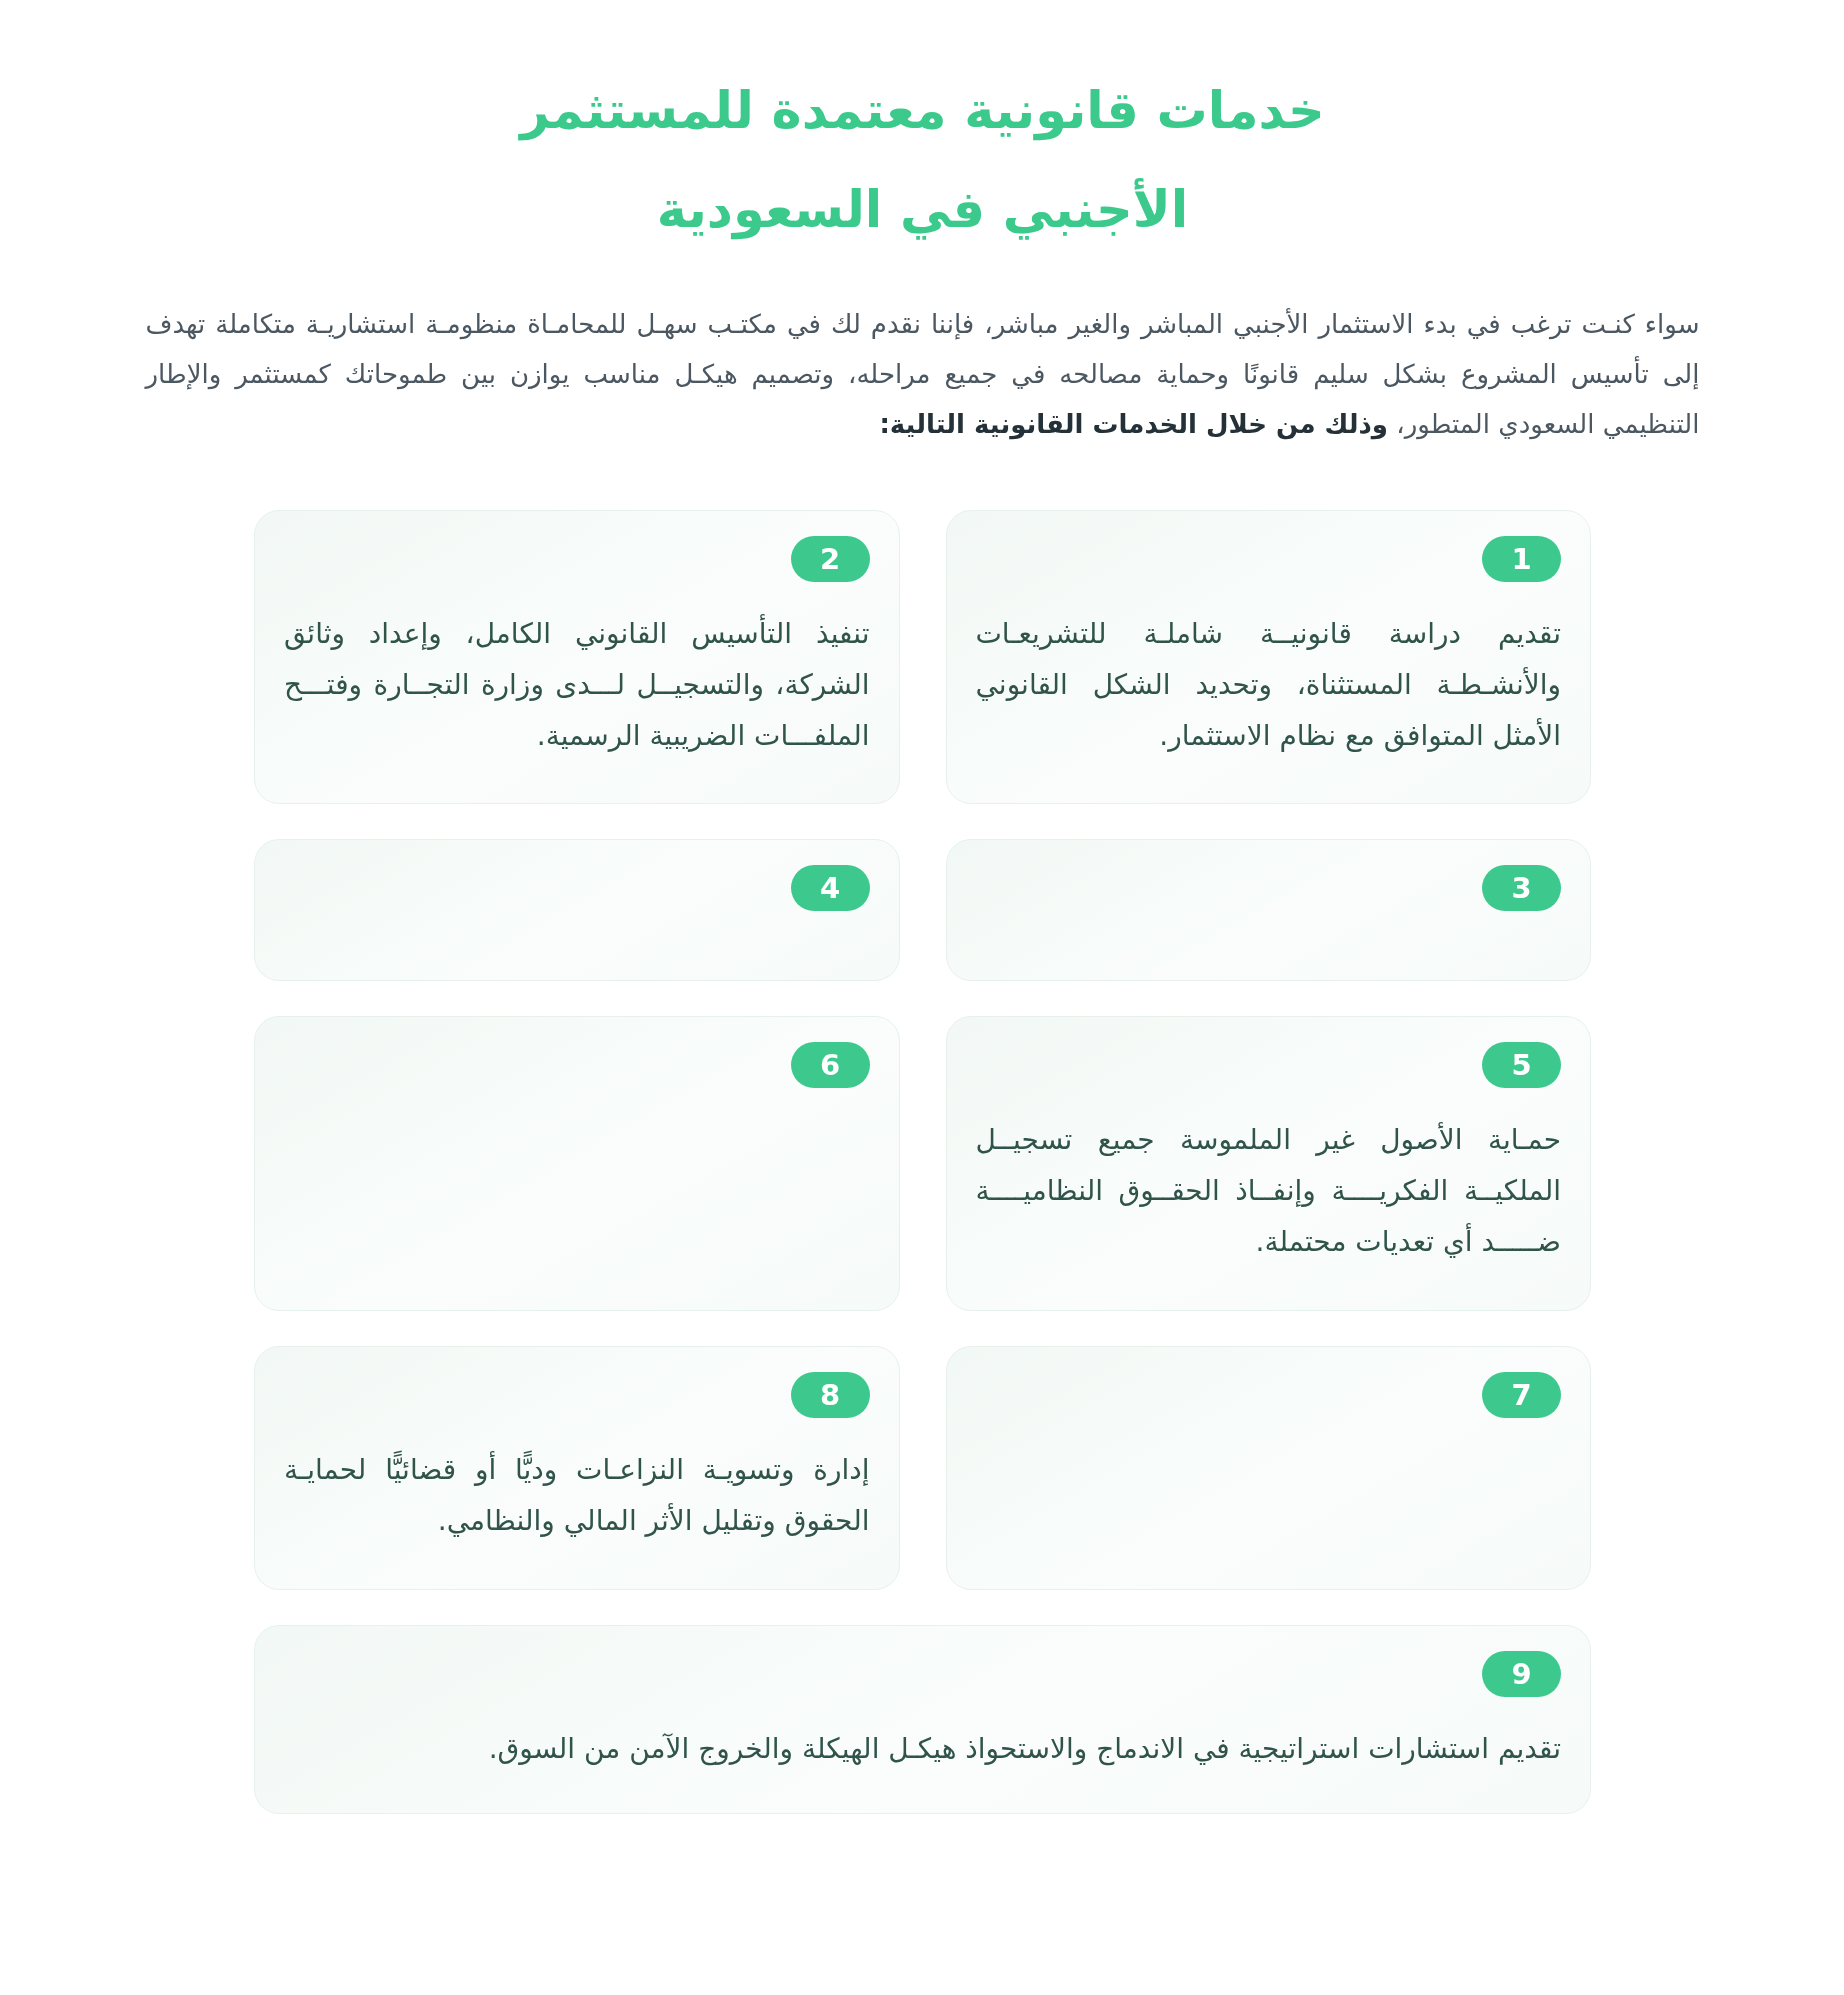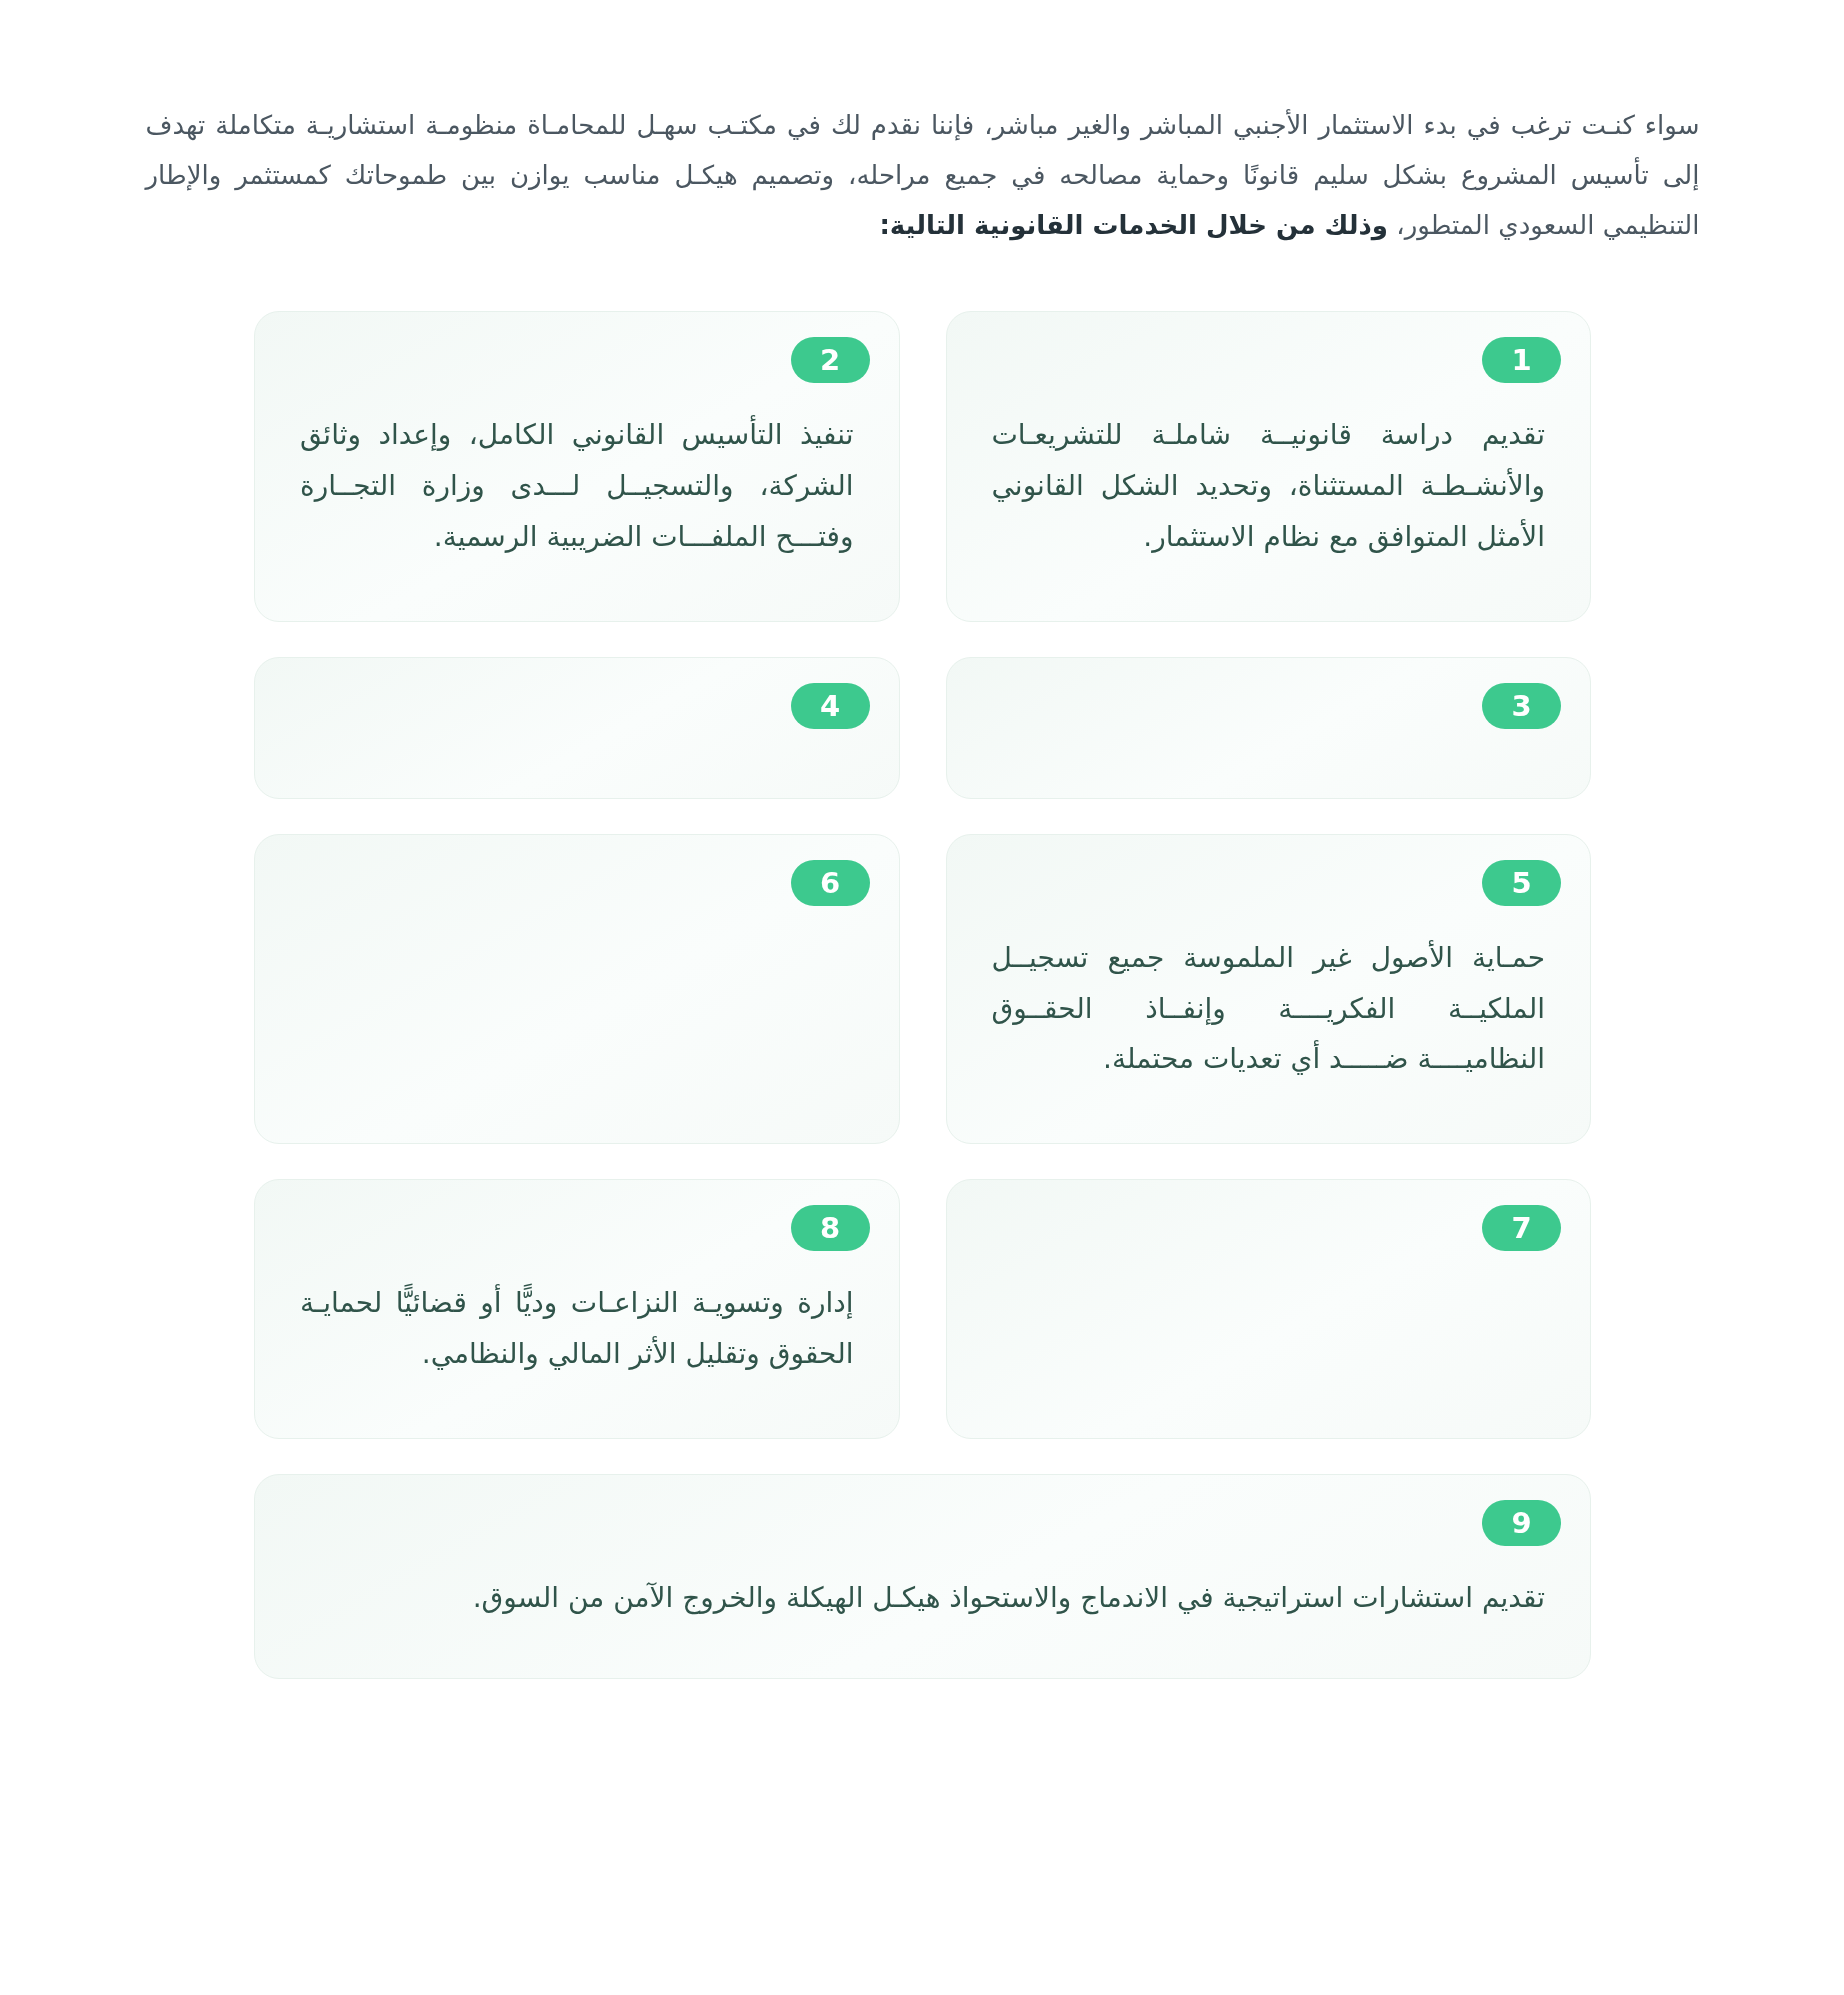--- a/index.html
+++ b/index.html
@@ -74,28 +74,32 @@
     align-items: center;
     justify-content: center;
     margin-bottom: 27px;
   }
   .service-text {
     font-size: 28px;
     line-height: 1.82;
     color: #30544a;
     text-align: justify;
     text-align-last: right;
-    margin: 16px;
+    margin: 0;
   }
 </style>
 </head>
 <body>
 
 <div class="page">
 
+  <h1 class="page-title">
+    <span>خدمات قانونية معتمدة للمستثمر</span><br>
+    <span>الأجنبي في السعودية</span>
+  </h1>
 
   <p class="intro"><span>سواء كنـت ترغب في بدء الاستثمار الأجنبي المباشر والغير مباشر، فإننا نقدم لك في مكتـب سهـل للمحامـاة منظومـة استشاريـة متكاملة تهدف إلى تأسيس المشروع بشكل سليم قانونًا وحماية مصالحه في جميع مراحله، وتصميم هيكـل مناسب يوازن بين طموحاتك كمستثمر والإطار التنظيمي السعودي المتطور، </span><span class="intro-bold">وذلك من خلال الخدمات القانونية التالية:</span></p>
 
   <div class="services-grid">
     <div class="service-card">
       <div class="service-badge">1</div>
       <p class="service-text">تقديم دراسة قانونيــة شاملـة للتشريعـات والأنشـطـة المستثناة، وتحديد الشكل القانوني الأمثل المتوافق مع نظام الاستثمار.</p>
     </div>
 
     <div class="service-card">

